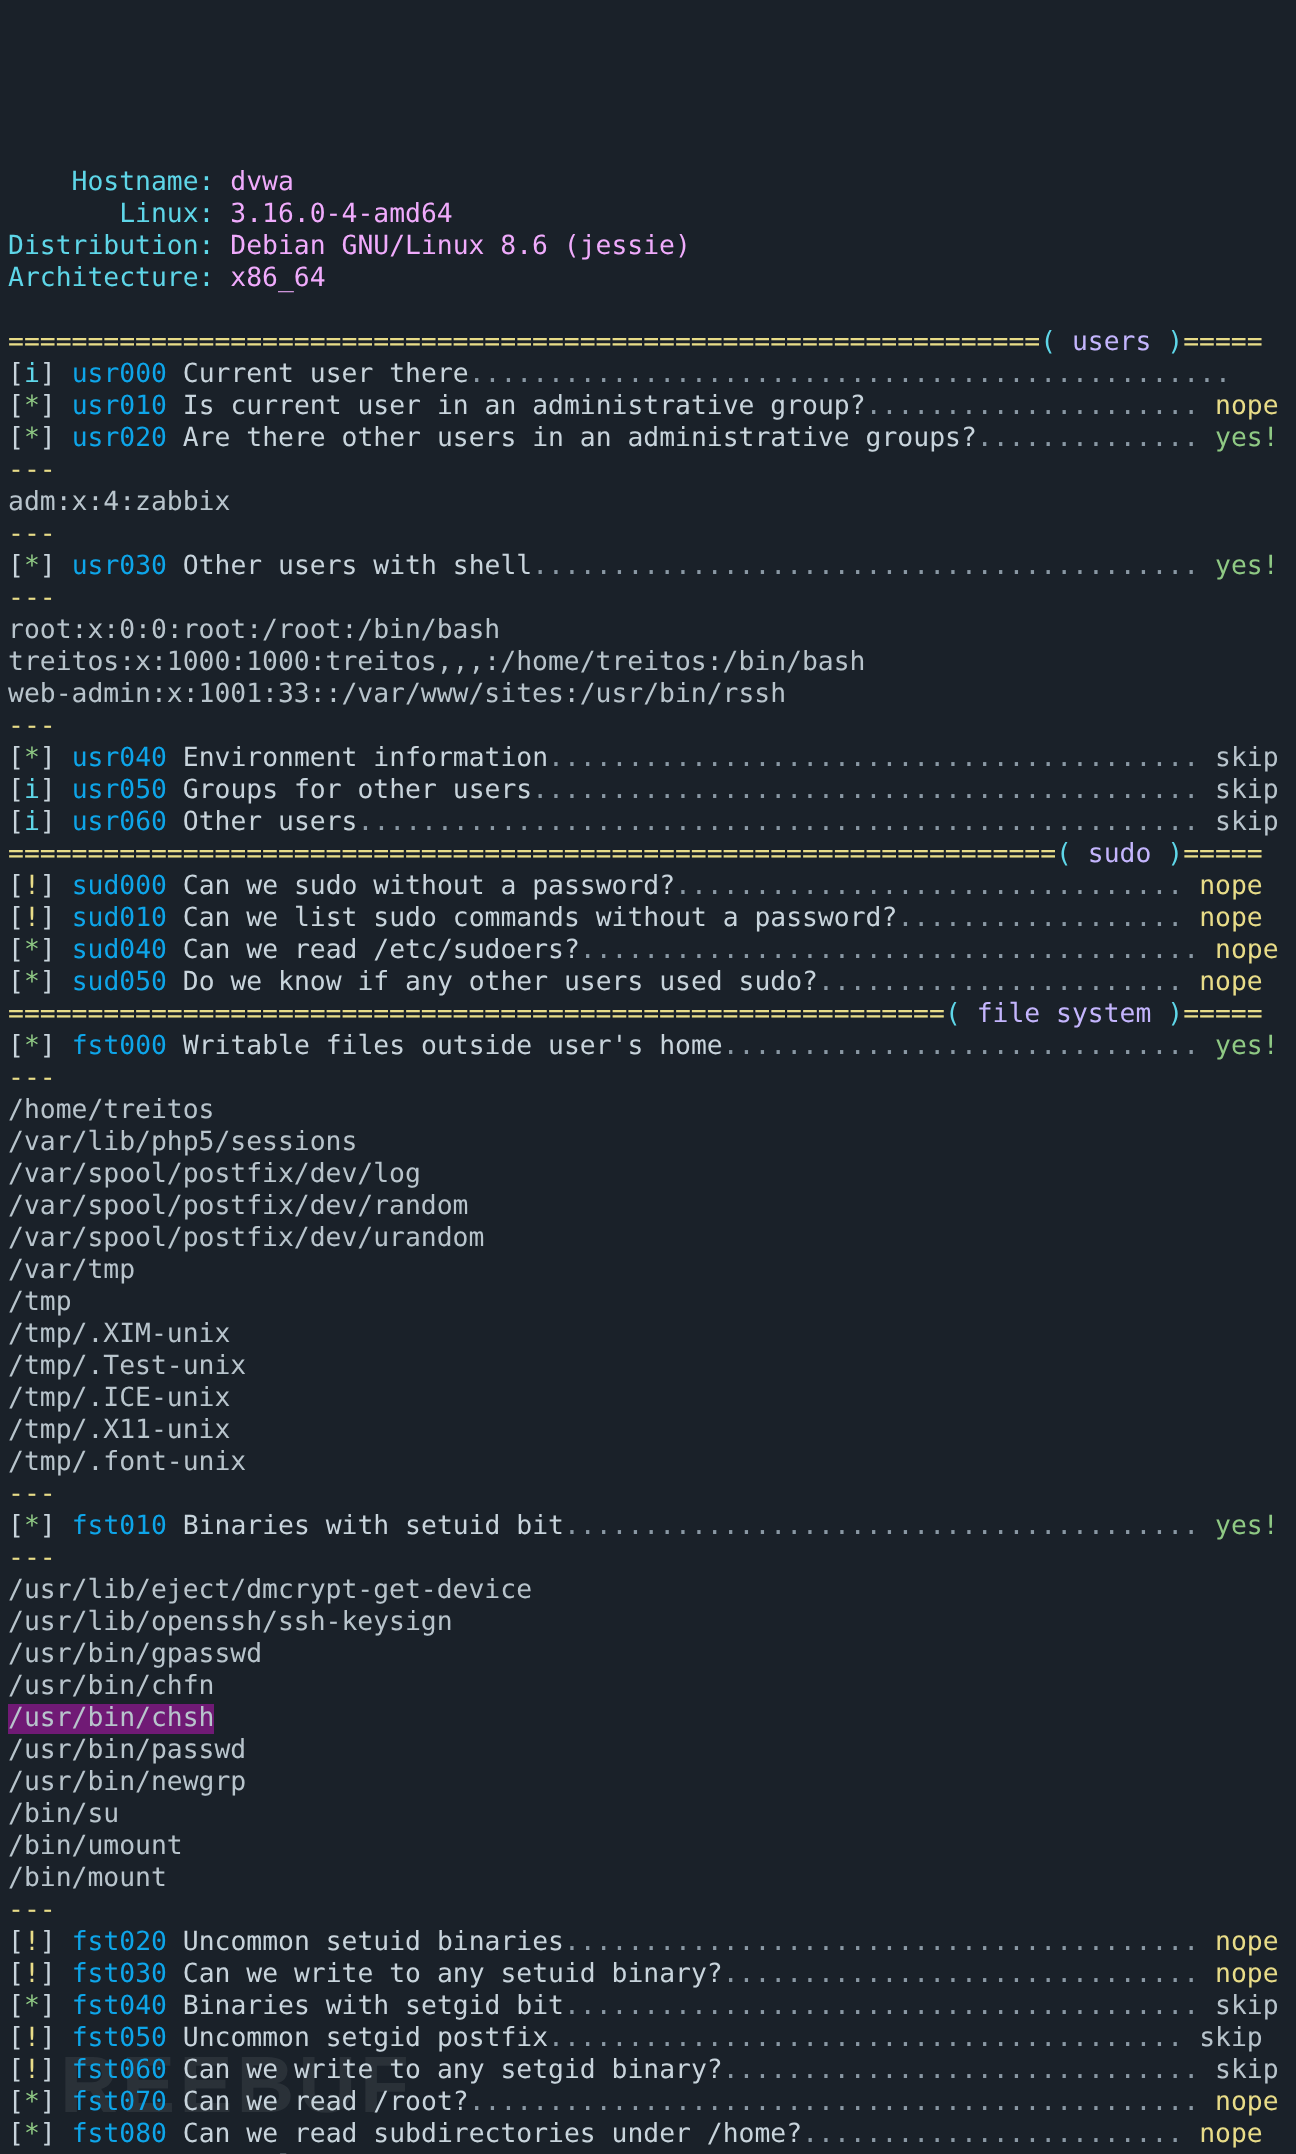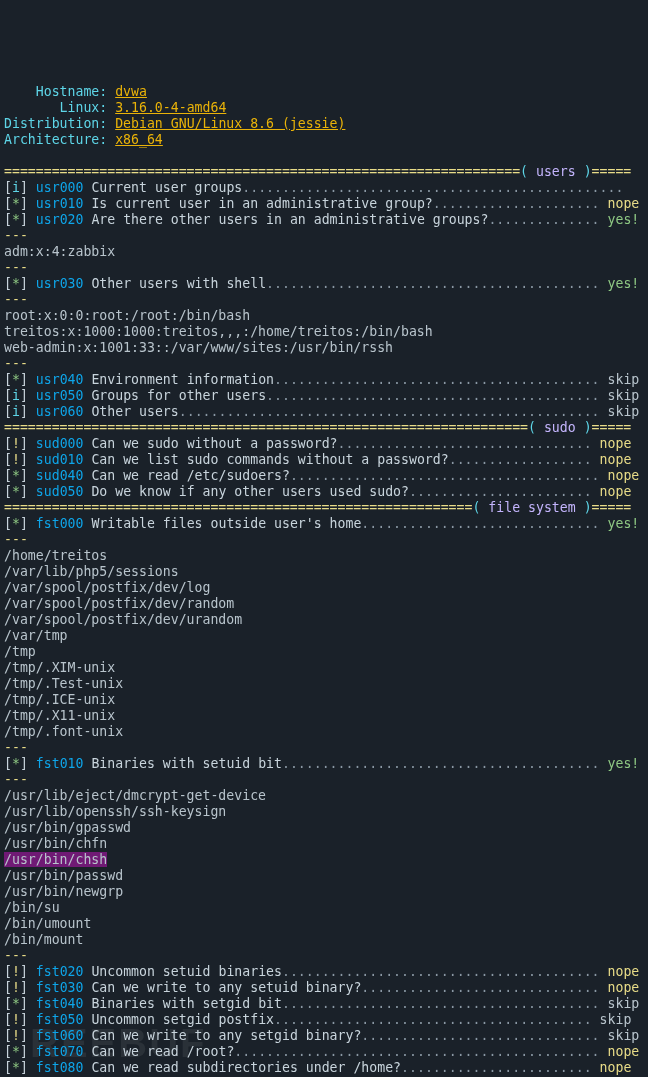--- a/index.html
+++ b/index.html
@@ -23,21 +23,21 @@
     font-weight: 900;
     font-size: 40px;
     letter-spacing: 2px;
     color: #2a3138;
     z-index: 0;
     pointer-events: none;
     text-align: right;
   }
   .content { position: relative; z-index: 1; }
   .header-label { color:#5ed6e8; display:inline-block; text-align:left; }
-  .header-val { color:#eab308;text-decoration:underline; }
+  .header-val { color:#f0abfc; }
   .bracket-open, .bracket-close { color:#c8d4dc; }
   .flag-info { color:#5ed6e8; }
   .flag-star { color:#8fc984; }
   .flag-bang { color:#e8dc88; }
   .code { color:#0ea5e9; }
   .desc { color:#c8d4dc; }
   .dots { color:#8a98a4; }
   .res-yes { color:#8fc984; }
   .res-nope { color:#e8dc88;text-align:center; }
   .res-skip { color:#b8c4cc; }
@@ -52,21 +52,21 @@
 
 
 
 <div class="content">
 <span class="header-label">    Hostname:</span> <span class="header-val">dvwa</span>
 <span class="header-label">       Linux:</span> <span class="header-val">3.16.0-4-amd64</span>
 <span class="header-label">Distribution:</span> <span class="header-val">Debian GNU/Linux 8.6 (jessie)</span>
 <span class="header-label">Architecture:</span> <span class="header-val">x86_64</span>
 
 <span><span class="divline">=================================================================</span><span class="divbrkt">(</span> <span class="divhead">users</span> <span class="divbrkt">)</span><span class="divline">=====</span></span>
-<span><span class="bracket-open">[</span><span class="flag-info">i</span><span class="bracket-close">]</span> <span class="code">usr000</span> <span class="desc">Current user groups</span><span class="dots">................................................</span></span>
+<span><span class="bracket-open">[</span><span class="flag-info">i</span><span class="bracket-close">]</span> <span class="code">usr000</span> <span class="desc">Current user there</span><span class="dots">................................................</span></span>
 <span><span class="bracket-open">[</span><span class="flag-star">*</span><span class="bracket-close">]</span> <span class="code">usr010</span> <span class="desc">Is current user in an administrative group?</span><span class="dots">.....................</span> <span class="res-nope">nope</span></span>
 <span><span class="bracket-open">[</span><span class="flag-star">*</span><span class="bracket-close">]</span> <span class="code">usr020</span> <span class="desc">Are there other users in an administrative groups?</span><span class="dots">..............</span> <span class="res-yes">yes!</span></span>
 <span class="dashline">---</span>
 <span class="body-text">adm:x:4:zabbix</span>
 <span class="dashline">---</span>
 <span><span class="bracket-open">[</span><span class="flag-star">*</span><span class="bracket-close">]</span> <span class="code">usr030</span> <span class="desc">Other users with shell</span><span class="dots">..........................................</span> <span class="res-yes">yes!</span></span>
 <span class="dashline">---</span>
 <span class="body-text">root:x:0:0:root:/root:/bin/bash</span>
 <span class="body-text">treitos:x:1000:1000:treitos,,,:/home/treitos:/bin/bash</span>
 <span class="body-text">web-admin:x:1001:33::/var/www/sites:/usr/bin/rssh</span>

